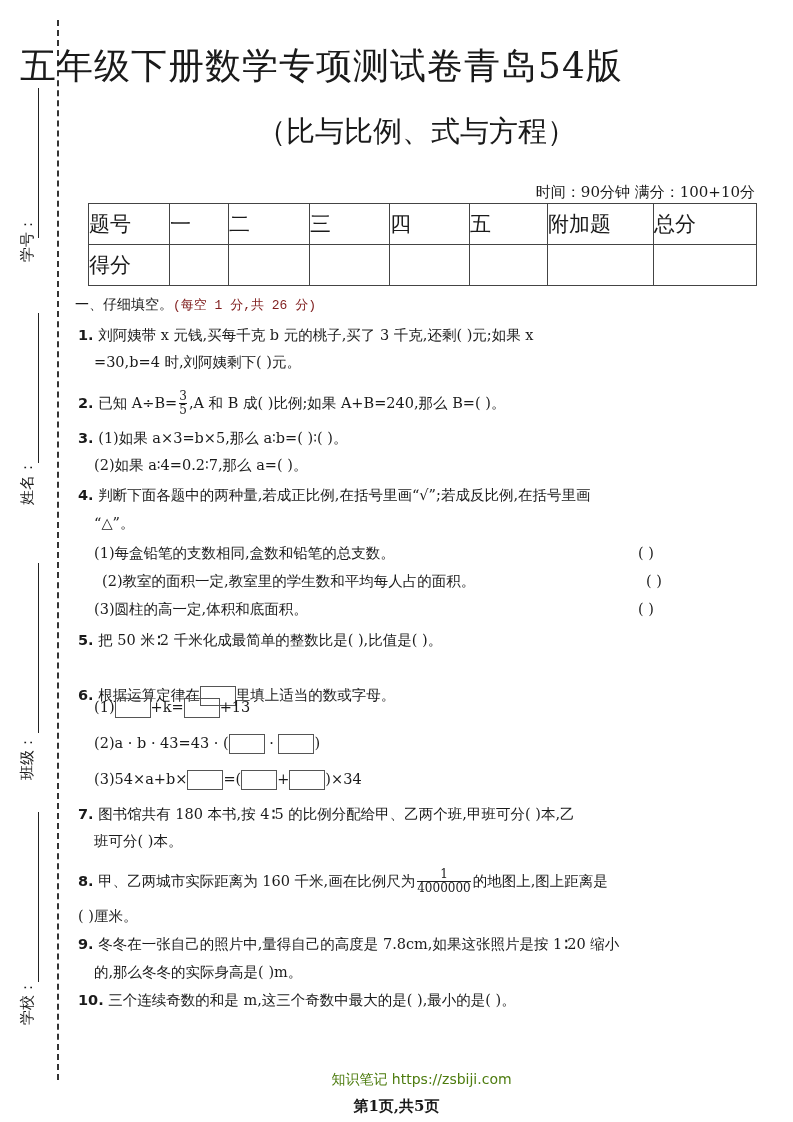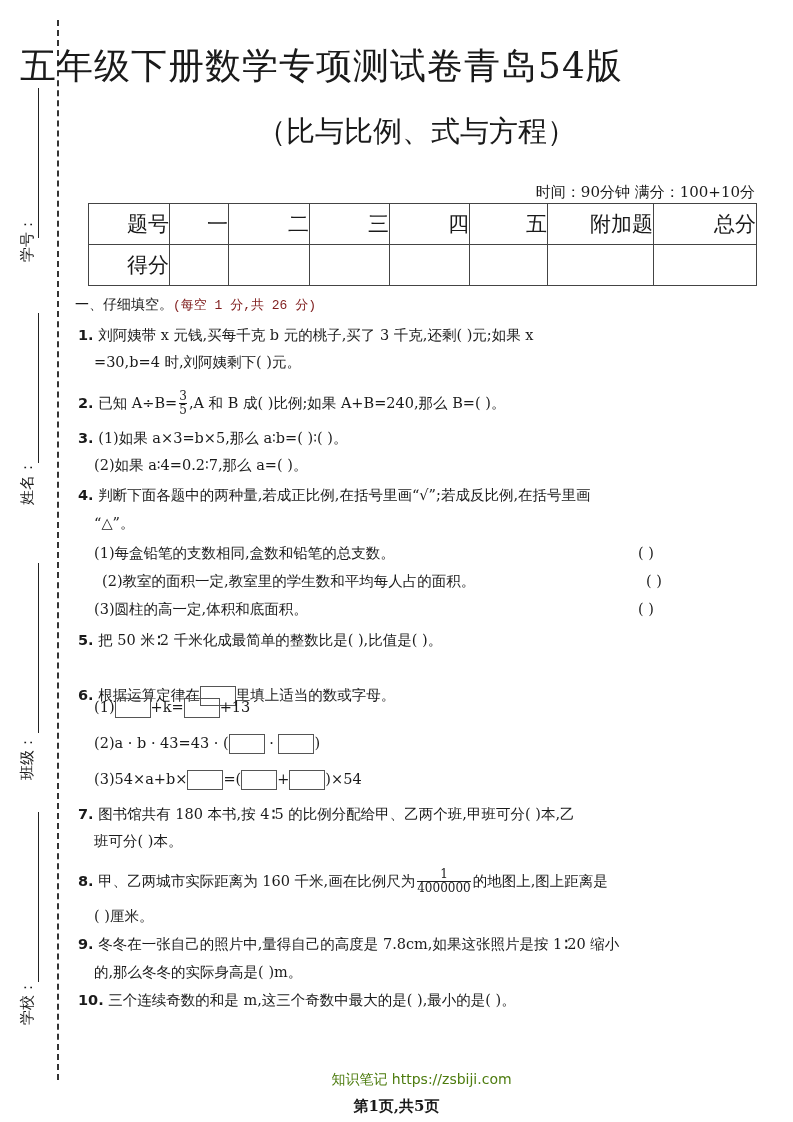--- a/index.html
+++ b/index.html
@@ -10,21 +10,21 @@
   .dash-line { left:57px; top:20px; width:0; height:1060px; border-left:2px dashed #333; }
   .margin-label { position:absolute; left:18px; transform:rotate(-90deg); transform-origin:left top;
                   font-family:"DejaVu Sans","Liberation Sans",sans-serif; font-size:15px; white-space:nowrap; }
   .margin-rule { position:absolute; left:38px; width:0; border-left:1.5px solid #222; }
   
   .title { left:0; width:793px; top:42px; text-align:left; font-size:36px; letter-spacing:1px; padding-left:20px; box-sizing:border-box; }
   .subtitle { left:0; width:793px; top:112px; text-align:center; font-size:29px; padding-left:40px; box-sizing:border-box; }
   .meta { right:38px; top:183px; font-size:15px; }
   
   table.score { position:absolute; left:88px; top:203px; border-collapse:collapse; }
-  table.score td { border:1.5px solid #444; height:40px; text-align:right; font-family:"DejaVu Sans","Liberation Sans",sans-serif; font-size:21px; padding:0; }
+  table.score td { border:1.5px solid #444; height:40px; text-align:left; font-family:"DejaVu Sans","Liberation Sans",sans-serif; font-size:21px; padding:0; }
   
   .section { left:75px; top:296px; font-size:14px; font-family:"DejaVu Sans","Liberation Sans",sans-serif; }
   .section .note { color:#7f1d1d; font-size:13px; font-family:Liberation Mono, monospace; }
   .line { left:78px; font-size:14.5px; white-space:nowrap; line-height:20px; }
   .num { font-weight:bold; font-family:"DejaVu Sans","Liberation Sans",sans-serif; }
   .box { display:inline-block; width:34px; height:18px; border:1.3px solid #555; vertical-align:middle; }
   .frac { display:inline-flex; flex-direction:column; align-items:center; vertical-align:middle; font-size:12px; line-height:13px; margin:0 2px; }
   .frac .bar { border-top:1px solid #222; align-self:stretch; }
   .paren-r { position:absolute; left:638px; }
   .footer1 { left:0; width:793px; top:1071px; text-align:center; font-family:"DejaVu Sans","Liberation Sans",sans-serif; font-size:14px; color:#4d7c0f;margin-left:25px; }
@@ -124,38 +124,38 @@
   <span class="num">6.</span>
   <span>根据运算定律在</span><span class="box"></span><span>里填上适当的数或字母。</span>
 </div>
 <div class="abs line" style="top:697px;left:94px;">
   <span>(1)</span><span class="box"></span><span>+k=</span><span class="box"></span><span>+13</span>
 </div>
 <div class="abs line" style="top:733px;left:94px;">
   <span>(2)a · b · 43=43 · (</span><span class="box"></span><span> · </span><span class="box"></span><span>)</span>
 </div>
 <div class="abs line" style="top:769px;left:94px;">
-  <span>(3)54×a+b×</span><span class="box"></span><span>=(</span><span class="box"></span><span>+</span><span class="box"></span><span>)×54</span>
+  <span>(3)54×a+b×</span><span class="box"></span><span>=(</span><span class="box"></span><span>+</span><span class="box"></span><span>)×34</span>
 </div>
 
 <div class="abs line" style="top:804px;">
   <span class="num">7.</span>
   <span>图书馆共有 180 本书,按 4∶5 的比例分配给甲、乙两个班,甲班可分(          )本,乙</span>
 </div>
 <div class="abs line" style="top:831px;left:94px;">班可分(          )本。</div>
 
 <div class="abs line" style="top:868px;">
   <span class="num">8.</span>
   <span>甲、乙两城市实际距离为 160 千米,画在比例尺为</span><span class="frac">
       <span>1</span>
       <span class="bar"></span>
       <span>4000000</span>
     </span><span>的地图上,图上距离是</span>
 </div>
-<div class="abs line" style="top:906px;left:94px;">(          )厘米。</div>
+<div class="abs line" style="top:906px;left:78px;">(          )厘米。</div>
 
 <div class="abs line" style="top:934px;">
   <span class="num">9.</span>
   <span>冬冬在一张自己的照片中,量得自己的高度是 7.8cm,如果这张照片是按 1∶20 缩小</span>
 </div>
 <div class="abs line" style="top:962px;left:94px;">的,那么冬冬的实际身高是(          )m。</div>
 
 <div class="abs line" style="top:990px;">
   <span class="num">10.</span>
   <span>三个连续奇数的和是 m,这三个奇数中最大的是(              ),最小的是(              )。</span>

